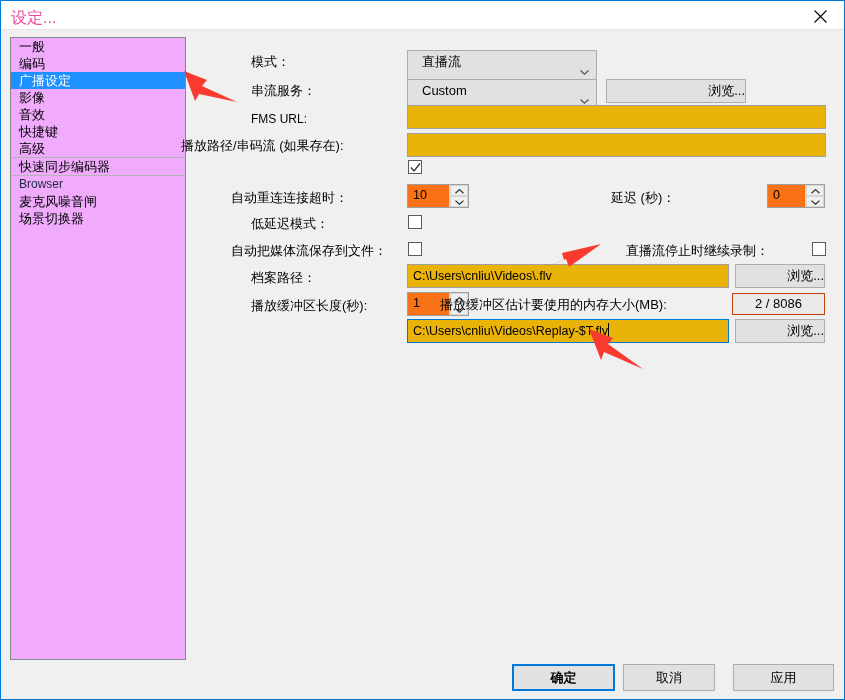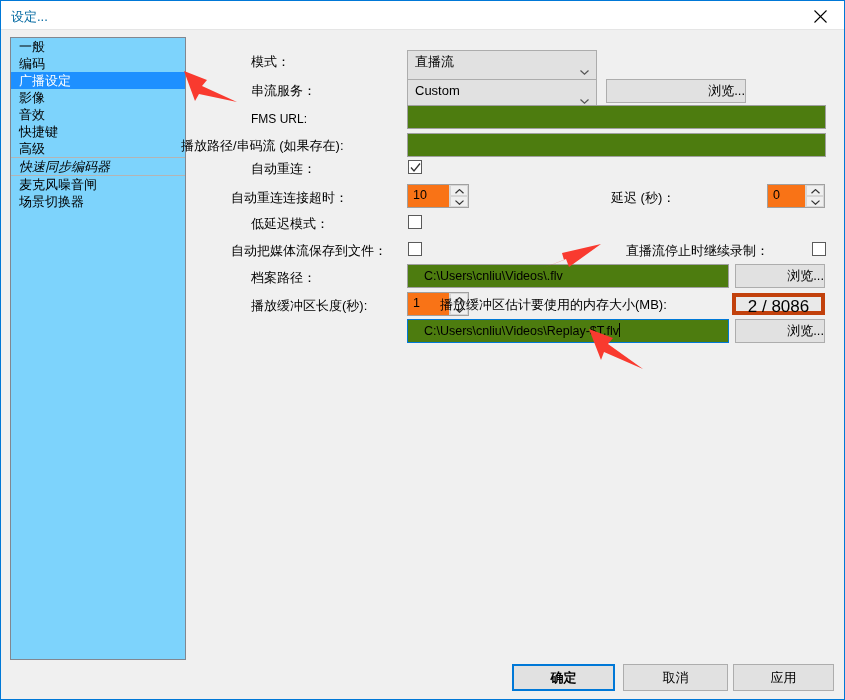--- a/index.html
+++ b/index.html
@@ -33,59 +33,58 @@
     left: 0; top: 0;
     width: 843px;
     height: 29px;
     background: #ffffff;
     border-bottom: 1px solid #e5e5e5;
     box-sizing: border-box;
   }
   #titlebar-text {
     position: absolute;
     left: 10px; top: 7px;
-    font-size: 13px;
-    color: #0369a1;
+    font-size: 16px;
+    color: #ec4899;
     white-space: nowrap;
   }
   #close-button {
     position: absolute;
     right: 0; top: 0;
     width: 46px; height: 28px;
     cursor: default;
   }
   #close-button svg { position: absolute; left: 16px; top: 9px; }
 
   
   #sidebar {
     position: absolute;
     left: 9px; top: 36px;
     width: 176px;
     height: 623px;
-    background: #7dd3fc;
+    background: #f0abfc;
     border: 1px solid #828790;
     box-sizing: border-box;
     overflow: hidden;
   }
   .side-item {
     height: 17px;
     line-height: 17px;
     padding-left: 8px;
     font-size: 13px;
     white-space: nowrap;
     color: #000;
     cursor: default;
   }
   .side-item.selected {
     background: #1e90ff;
     color: #ffffff;
   }
   .side-item.sep-top {
     border-top: 1px solid #b4b4b4;
-    font-style: italic;
   }
   .side-item.sep-bottom {
     border-bottom: 1px solid #b4b4b4;
   }
   .side-item.latin {
     font-size: 12px;
     color: #1a2a3a;
   }
   .lbl {
     position: absolute;
@@ -98,40 +97,40 @@
     font-size: 12px;
   }
 
   .combo {
     position: absolute;
     background: #e1e1e1;
     border: 1px solid #acacac;
     box-sizing: border-box;
     font-size: 13px;
     color: #000;
-    padding-left: 7px;
+    padding-left: 14px;
     line-height: 22px;
     height: 32px;
     white-space: nowrap;
     cursor: default;
   }
   .combo .chev {
     position: absolute;
     right: 7px; top: 9px;
     width: 9px; height: 5px;
   }
 
   .txt {
     position: absolute;
-    background: #4d7c0f;
+    background: #eab308;
     border: 1px solid #a0a0a0;
     box-sizing: border-box;
     height: 24px;
     line-height: 22px;
-    padding-left: 16px;
+    padding-left: 5px;
     font-size: 12.5px;
     color: #000;
     white-space: nowrap;
     overflow: hidden;
     cursor: text;
   }
   .txt.focused {
     border: 1px solid #0078d7;
   }
   .caret {
@@ -197,26 +196,26 @@
     box-sizing: border-box;
     cursor: default;
   }
   .spin .up { top: 0; }
   .spin .dn { top: 11px; }
   .spin .up svg, .spin .dn svg { position: absolute; left: 4px; top: 3px; }
 
   .readonly-box {
     position: absolute;
     background: #e9e9e9;
-    border: 4px solid #c2410c;
+    border: 1px solid #c2410c;
     box-sizing: border-box;
     height: 22px;
     line-height: 20px;
     text-align: center;
-    font-size: 17px;
+    font-size: 13px;
     color: #000;
   }
 
   
   .btn-bottom {
     position: absolute;
     height: 27px;
     line-height: 25px;
     text-align: center;
     font-size: 13px;
@@ -256,20 +255,21 @@
 
   <div id="sidebar">
     <div class="side-item">一般</div>
     <div class="side-item">编码</div>
     <div class="side-item selected">广播设定</div>
     <div class="side-item">影像</div>
     <div class="side-item">音效</div>
     <div class="side-item">快捷键</div>
     <div class="side-item">高级</div>
     <div class="side-item sep-top sep-bottom">快速同步编码器</div>
+    <div class="side-item latin">Browser</div>
     <div class="side-item">麦克风噪音闸</div>
     <div class="side-item">场景切换器</div>
   </div>
 
   <div class="lbl" style="left:250px; top:53px; width:150px;">模式：</div>
   <div class="combo" style="left:406px; top:49px; width:190px;">
     <span>直播流</span>
     <span class="chev">
       <svg width="9" height="5" viewBox="0 0 9 5">
           <path d="M0.5 0.5 L4.5 4.2 L8.5 0.5" fill="none" stroke="#555" stroke-width="1.2"></path>
@@ -287,21 +287,20 @@
     </span>
   </div>
   <div class="btn" style="left:605px; top:78px; width:140px;">浏览...</div>
 
   <div class="lbl lbl-small" style="left:250px; top:110px; width:150px;">FMS URL:</div>
   <div class="txt" style="left:406px; top:104px; width:419px;"></div>
 
   <div class="lbl" style="left:180px; top:137px; width:220px;">播放路径/串码流 (如果存在):</div>
   <div class="txt" style="left:406px; top:132px; width:419px;"></div>
 
-  <div class="lbl" style="left:250px; top:160px; width:150px;">自动重连：</div>
   <div class="chk" style="left:407px; top:159px;">
     <svg width="11" height="11" viewBox="0 0 11 11">
       <path d="M1 5.5 L4 9 L10 1.5" fill="none" stroke="#333" stroke-width="1.3"></path>
     </svg>
   </div>
 
   <div class="lbl" style="left:230px; top:189px; width:170px;">自动重连连接超时：</div>
   <div class="spin" style="left:406px; top:183px; width:62px;">
     <span class="val">10</span>
     <span class="btns">
@@ -365,21 +364,21 @@
     </span>
   </div>
 
   <div class="lbl" style="left:439px; top:296px; width:270px;">播放缓冲区估计要使用的内存大小(MB):</div>
   <div class="readonly-box" style="left:731px; top:292px; width:93px;">2 / 8086</div>
 
   <div class="txt focused" style="left:406px; top:318px; width:322px;"><span>C:\Users\cnliu\Videos\Replay-$T.flv</span><span class="caret"></span></div>
   <div class="btn" style="left:734px; top:318px; width:90px;">浏览...</div>
 
   <div class="btn-bottom primary" style="left:511px; top:663px; width:103px;font-weight:bold;">确定</div>
-  <div class="btn-bottom" style="left:622px; top:663px; width:105px;">取消</div>
+  <div class="btn-bottom" style="left:622px; top:663px; width:92px;">取消</div>
   <div class="btn-bottom" style="left:732px; top:663px; width:101px;">应用</div>
 
   <svg class="arrow-layer" viewBox="0 0 845 700">
 
     <g>
       <path d="M183,70 L206,79 L201,85 L236,101 L198,93 L194,100 Z" fill="#f93a2f"></path>
     </g>
 
     <g>
       <path d="M537,269 L563,259 L561,252 L600,243 L568,266 L565,258 Z" fill="#f93a2f"></path>

